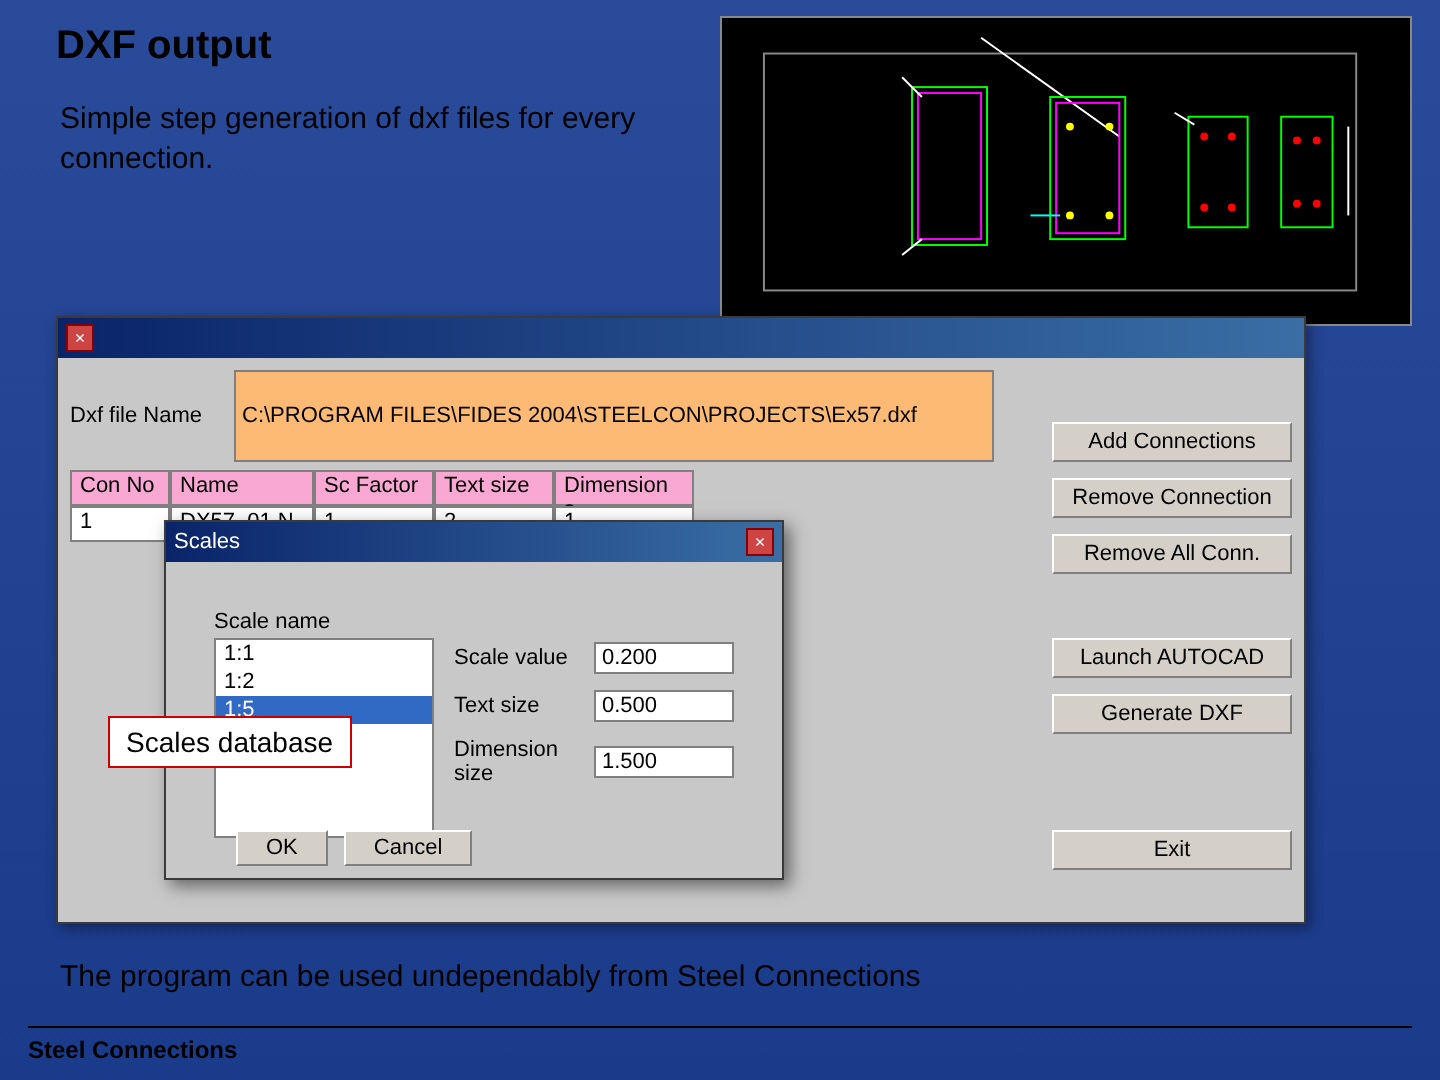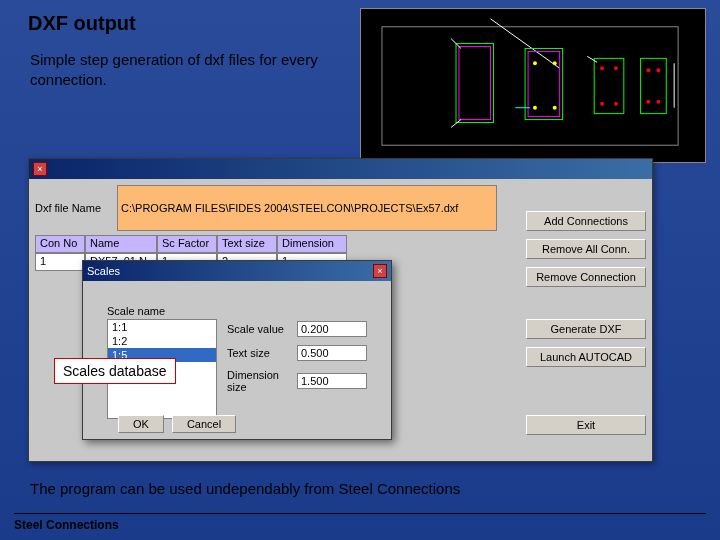--- a/index.html
+++ b/index.html
@@ -17,21 +17,21 @@
 
 
 .dialog-main { position: absolute; top: 158px; left: 28px; width: 625px; height: 304px; background: #c8c8c8; border: 1px solid #3a3a3a; box-shadow: 2px 2px 6px rgba(0,0,0,0.4); }
 .titlebar { height: 20px; background: linear-gradient(to right, #0a246a, #3a6ea5); color: #fff; font-size: 11px; display: flex; align-items: center; padding: 0 4px; justify-content: space-between; }
 .titlebar .close { width: 14px; height: 14px; background: #c44; border: 1px solid #800; display: flex; align-items: center; justify-content: center; color: #fff; font-size: 9px; }
 .dialog-body { padding: 6px; position: relative; height: calc(100% - 20px); }
 .field-row { display: flex; align-items: center; font-size: 11px; margin-bottom: 4px; }
 .field-row .lbl { width: 82px; }
 .field-row input[type=text] { font-size: 11px; padding: 16px 3px; border: 1px solid #808080; background: #fdba74; }
 .grid-header { display: flex; font-size: 11px; margin-top: 4px; }
-.grid-header div { border: 1px solid #808080; background: #c4b5fd; padding: 1px 4px; height: 18px; }
+.grid-header div { border: 1px solid #808080; background: #f9a8d4; padding: 1px 4px; height: 18px; }
 .grid-row { display: flex; font-size: 11px; }
 .grid-row div { border: 1px solid #808080; background: #fff; padding: 1px 4px; height: 18px; }
 .col-a { width: 50px; } .col-b { width: 72px; } .col-c { width: 60px; } .col-d { width: 60px; } .col-e { width: 70px; }
 .side-buttons { position: absolute; right: 6px; top: 32px; width: 120px; display: flex; flex-direction: column; gap: 8px; }
 .side-buttons button { font-size: 11px; padding: 3px 4px; background: #d4d0c8; border: 1px solid #808080; border-top-color: #fff; border-left-color: #fff; }
 .side-buttons .gap { height: 16px; }
 .side-buttons .exit { margin-top: 40px; }
 
 
 .dialog-scales { position: absolute; top: 260px; left: 82px; width: 310px; height: 180px; background: #c8c8c8; border: 1px solid #3a3a3a; box-shadow: 3px 3px 8px rgba(0,0,0,0.5); }
@@ -106,25 +106,25 @@
       </div>
       <div class="grid-row">
         <div class="col-a">1</div>
         <div class="col-b">DX57_01 N</div>
         <div class="col-c">1</div>
         <div class="col-d">2</div>
         <div class="col-e">1</div>
       </div>
       <div class="side-buttons">
         <button>Add Connections</button>
+        <button>Remove Connection</button>
         <button>Remove All Conn.</button>
-        <button>Remove Connection</button>
         <div class="gap"></div>
+        <button>Launch AUTOCAD</button>
         <button>Generate DXF</button>
-        <button>Launch AUTOCAD</button>
         <button class="exit">Exit</button>
       </div>
     </div>
   </div>
 
   <div class="dialog-scales">
     <div class="titlebar">
       <span>Scales</span>
       <span class="close">×</span>
     </div>

